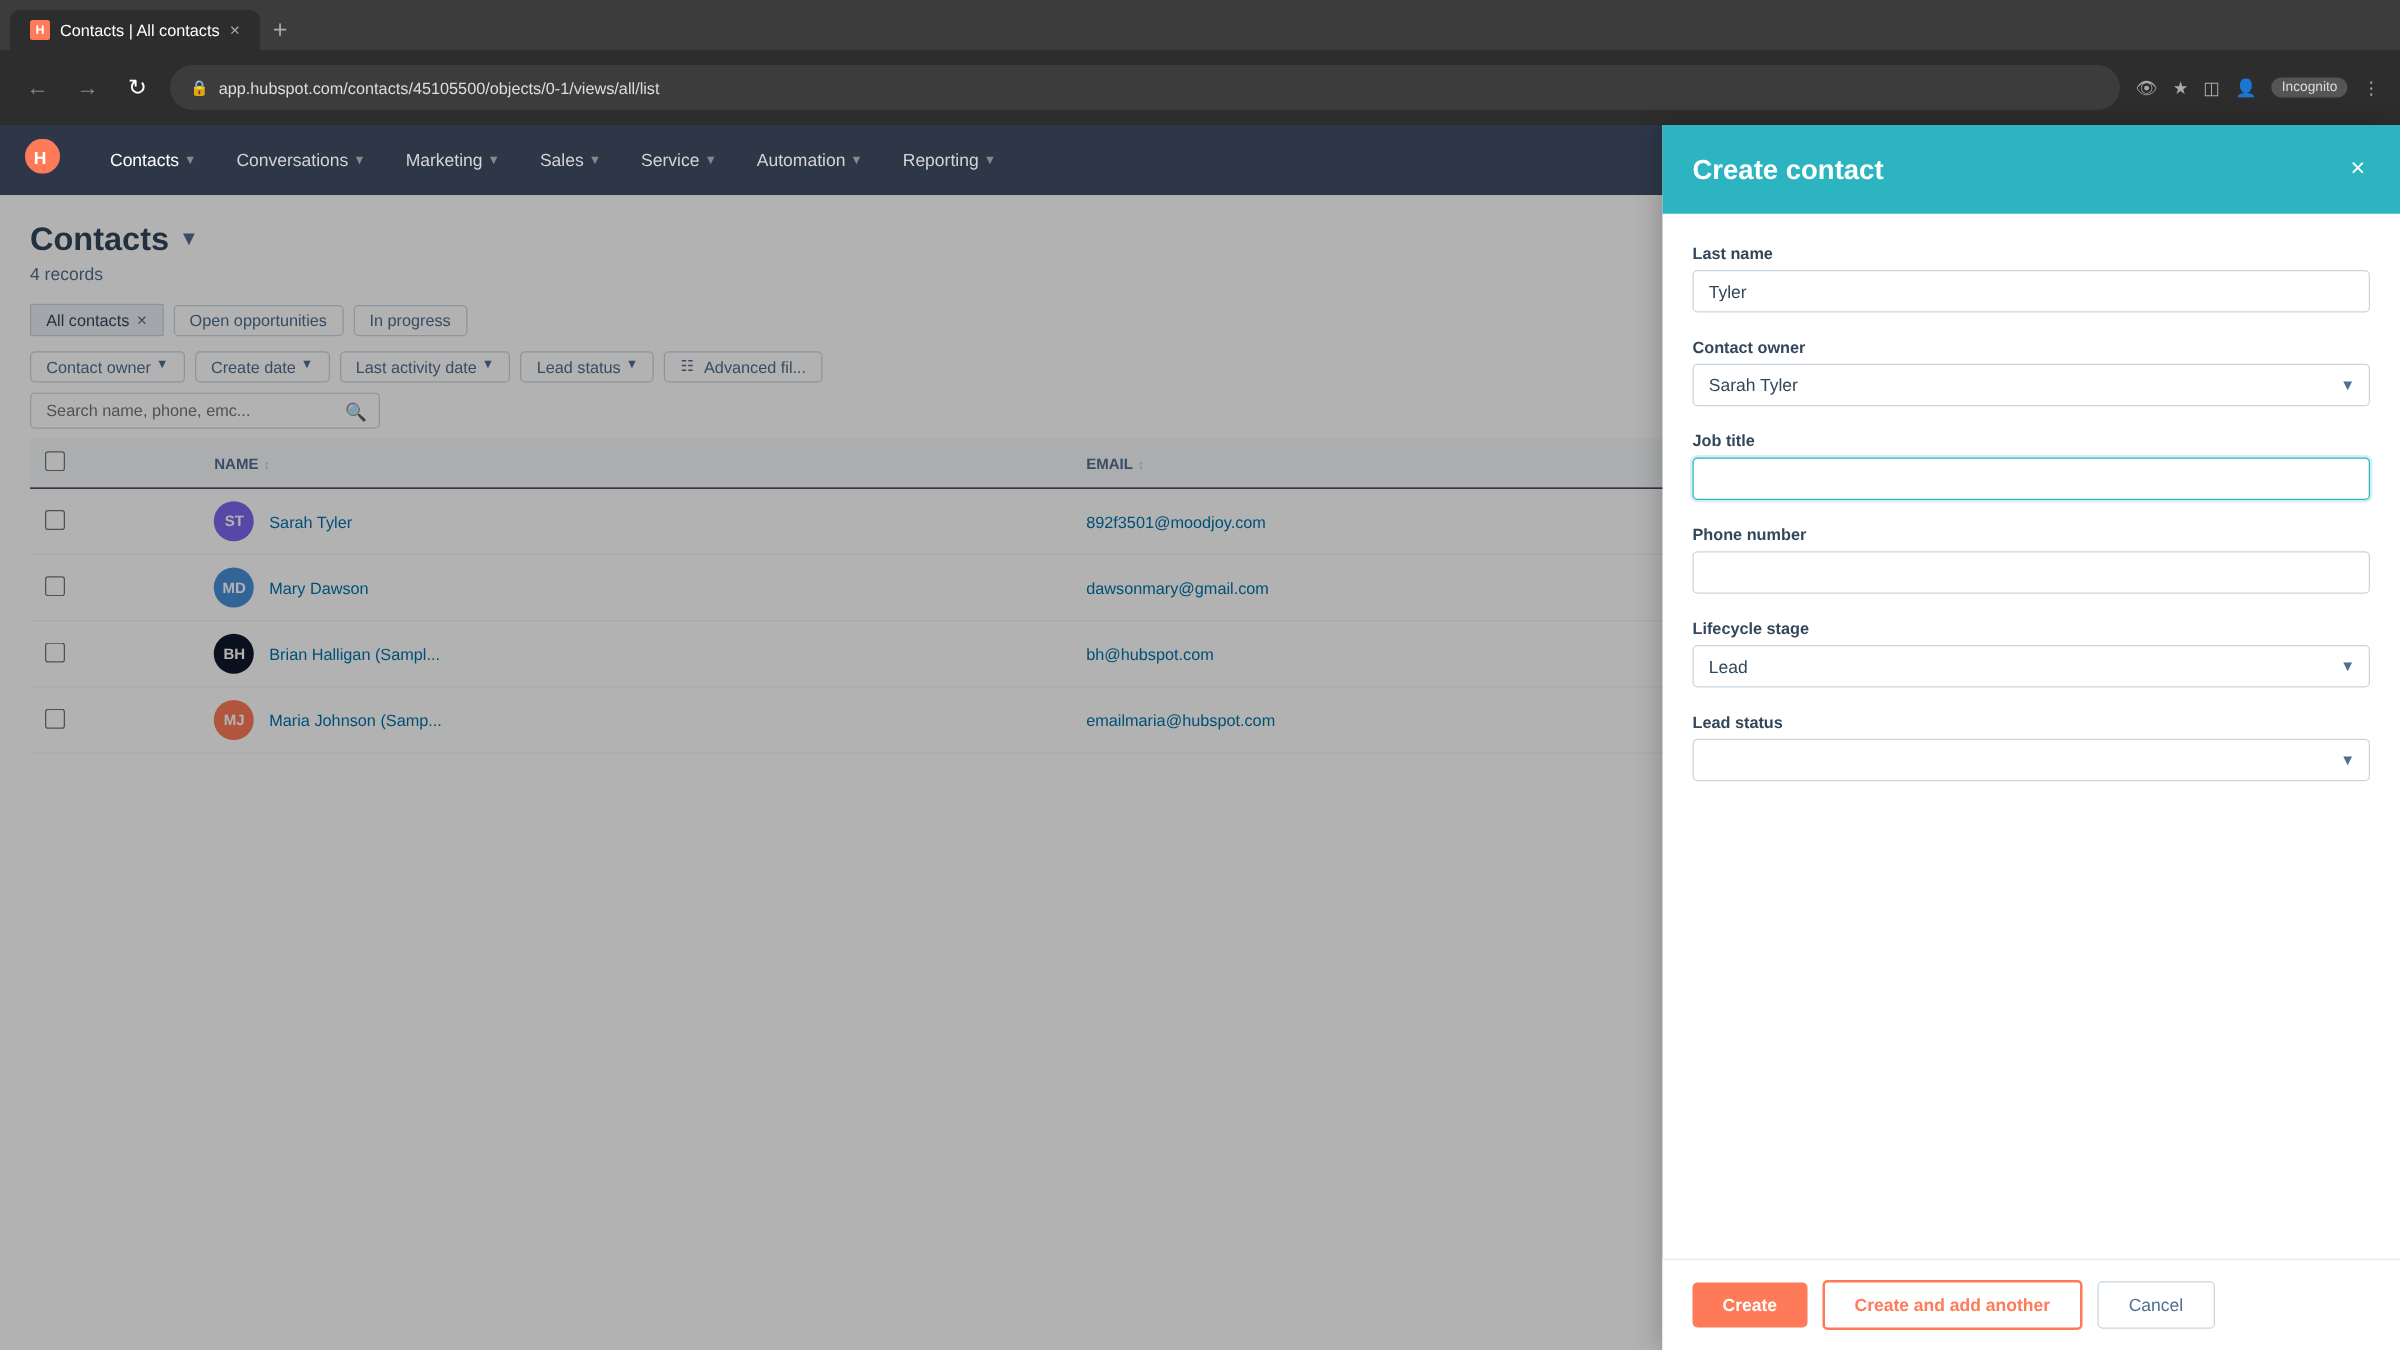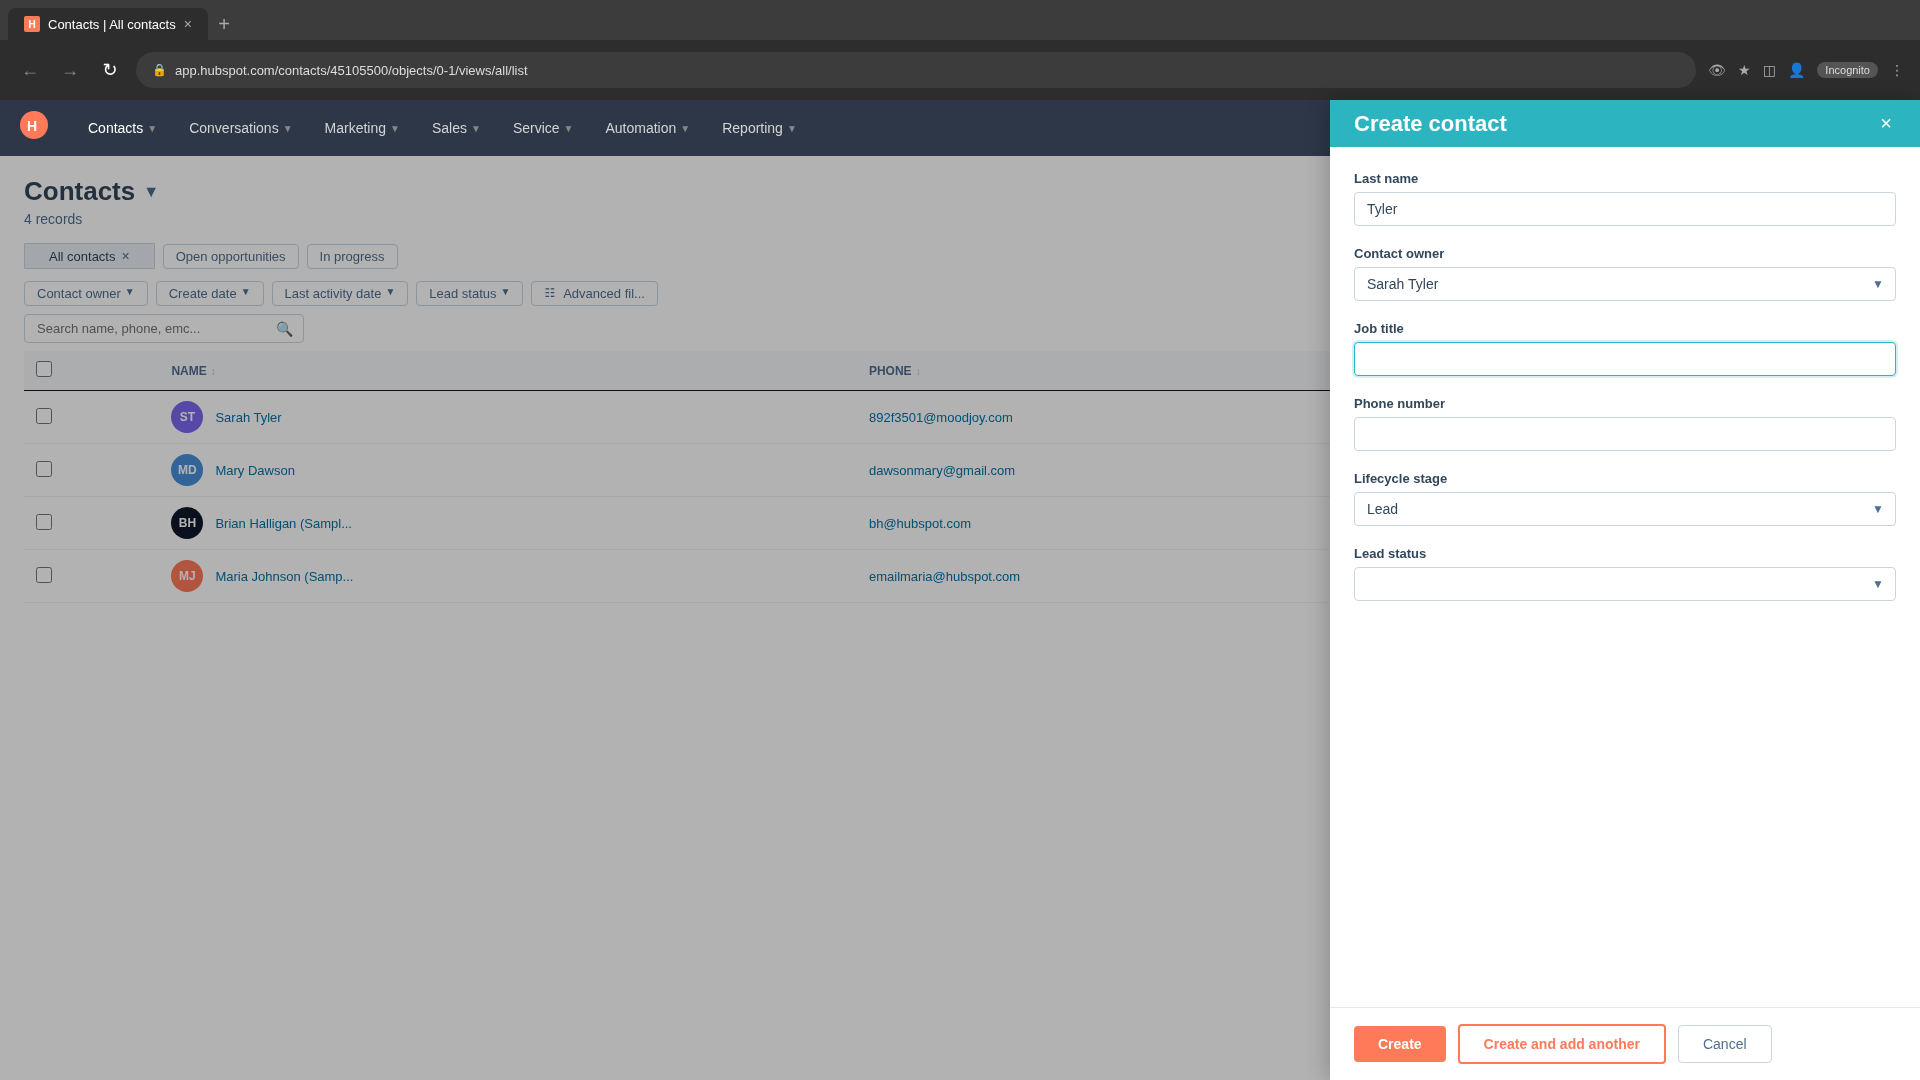--- a/index.html
+++ b/index.html
@@ -35,21 +35,21 @@
 
     
     .page-header { padding: 20px 24px 8px; display: flex; flex-direction: column; gap: 4px; }
     .page-title-row { display: flex; align-items: center; gap: 8px; }
     .page-title { color: #33475b; font-size: 26px; font-weight: 700; }
     .page-title-dropdown { color: #516f90; font-size: 16px; cursor: pointer; }
     .record-count { color: #516f90; font-size: 14px; }
 
     
     .filter-bar { padding: 8px 24px; display: flex; align-items: center; gap: 8px; flex-wrap: wrap; }
-    .filter-tag { background: #eaf0f6; border: 1px solid #c9d6e0; border-radius: 1px; padding: 4px 24px; font-size: 13px; color: #33475b; display: flex; align-items: center; gap: 6px; cursor: pointer; }
+    .filter-tag { background: #eaf0f6; border: 1px solid #c9d6e0; border-radius: 1px; padding: 4px 12px; font-size: 13px; color: #33475b; display: flex; align-items: center; gap: 6px; cursor: pointer; }
     .filter-tag .remove { color: #516f90; font-size: 14px; cursor: pointer; }
     .filter-btn { background: #fff; border: 1px solid #c9d6e0; border-radius: 4px; padding: 4px 12px; font-size: 13px; color: #516f90; display: flex; gap: 4px; cursor: pointer; }
     .filter-chevron { font-size: 10px; }
 
     
     .column-filters { padding: 4px 24px 8px; display: flex; align-items: center; gap: 8px; }
 
     
     .table-area { flex: 1; overflow: hidden; padding: 0 24px; }
     .search-bar { margin-bottom: 8px; display: flex; align-items: center; gap: 8px; }
@@ -71,21 +71,21 @@
     .pagination { padding: 10px 24px; display: flex; align-items: center; justify-content: flex-end; gap: 8px; font-size: 13px; color: #516f90; }
     .page-btn { border: 1px solid #c9d6e0; background: #fff; border-radius: 4px; padding: 4px 10px; cursor: pointer; color: #516f90; font-size: 13px; }
     .page-btn.active { background: #fff; color: #33475b; font-weight: 600; border-color: #33475b; }
     .page-nav-btn { border: none; background: transparent; color: #516f90; cursor: pointer; font-size: 16px; padding: 4px; }
 
     
     .overlay { position: absolute; top: 0; left: 0; right: 0; bottom: 0; background: rgba(0,0,0,0.3); z-index: 10; }
 
     
     .create-panel { position: fixed; top: 100px; right: 0; width: 590px; height: calc(1080px - 100px); background: #fff; z-index: 20; display: flex; flex-direction: column; box-shadow: -4px 0 20px rgba(0,0,0,0.2); }
-    .panel-header { background: #2cb5c0; padding: 8px 24px; display: flex; align-items: center; justify-content: space-between; flex-shrink: 0; }
+    .panel-header { background: #2cb5c0; padding: 20px 24px; display: flex; align-items: center; justify-content: space-between; flex-shrink: 0; }
     .panel-title { color: #fff; font-size: 22px; font-weight: 700; }
     .panel-close { color: #fff; font-size: 20px; cursor: pointer; background: none; border: none; padding: 4px; }
     .panel-body { flex: 1; overflow-y: auto; padding: 24px; display: flex; flex-direction: column; gap: 20px; }
     .field-group { display: flex; flex-direction: column; gap: 6px; }
     .field-label { font-size: 13px; font-weight: 600; color: #33475b; }
     .field-input { border: 1px solid #c9d6e0; border-radius: 4px; padding: 8px 12px; font-size: 14px; color: #33475b; outline: none; width: 100%; background: #fff; }
     .field-input.active { border-color: #2cb5c0; box-shadow: 0 0 0 2px rgba(44,181,192,0.2); }
     .field-select-wrapper { position: relative; }
     .field-select { border: 1px solid #c9d6e0; border-radius: 4px; padding: 8px 36px 8px 12px; font-size: 14px; color: #33475b; outline: none; width: 100%; background: #fff; appearance: none; cursor: pointer; }
     .field-select-arrow { position: absolute; right: 12px; top: 50%; transform: translateY(-50%); color: #516f90; pointer-events: none; font-size: 12px; }
@@ -219,21 +219,21 @@
         <div class="search-input-wrapper">
           <input class="search-input" type="text" placeholder="Search name, phone, emc..." style="">
           <span class="search-icon">🔍</span>
         </div>
       </div>
       <table class="contacts-table">
         <thead>
           <tr>
             <th><input type="checkbox" class="checkbox" style=""></th>
             <th><span>NAME</span><span class="sort-icon">↕</span></th>
-            <th><span>PHONE</span><span class="sort-icon">↕</span></th>
+            <th><span>EMAIL</span><span class="sort-icon">↕</span></th>
             <th><span>PHONE NUMBER</span><span class="sort-icon">↕</span></th>
           </tr>
         </thead>
         <tbody>
           <tr>
             <td><input type="checkbox" class="checkbox" style=""></td>
             <td>
               <div class="contact-name">
                 <span class="contact-avatar" style="background:#7B68EE;">ST</span>
                 <span>Sarah Tyler</span>

